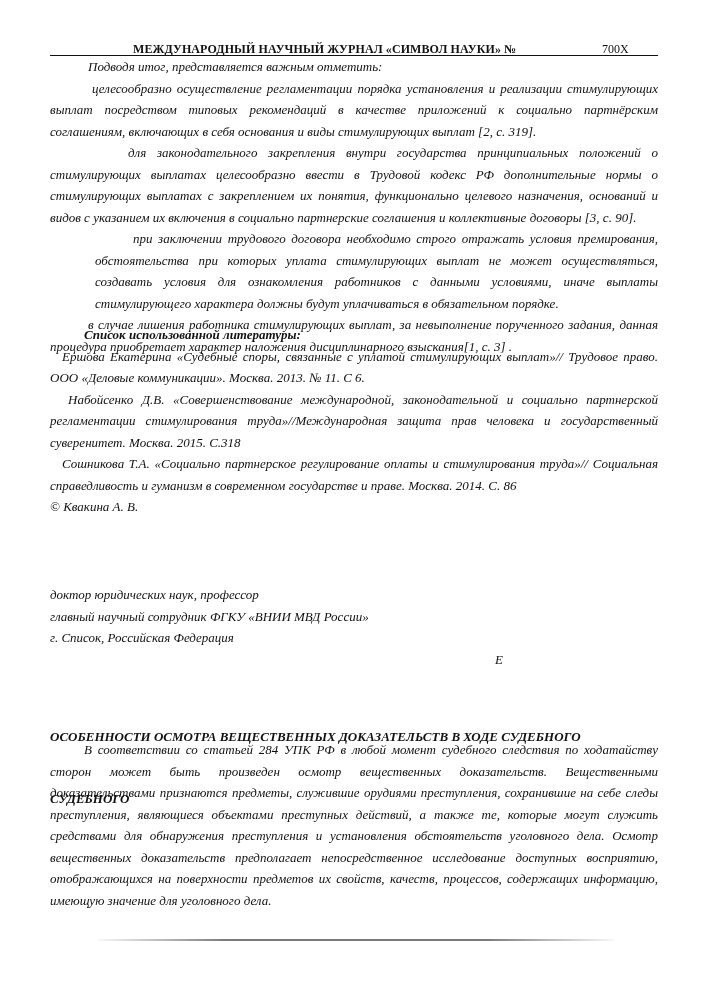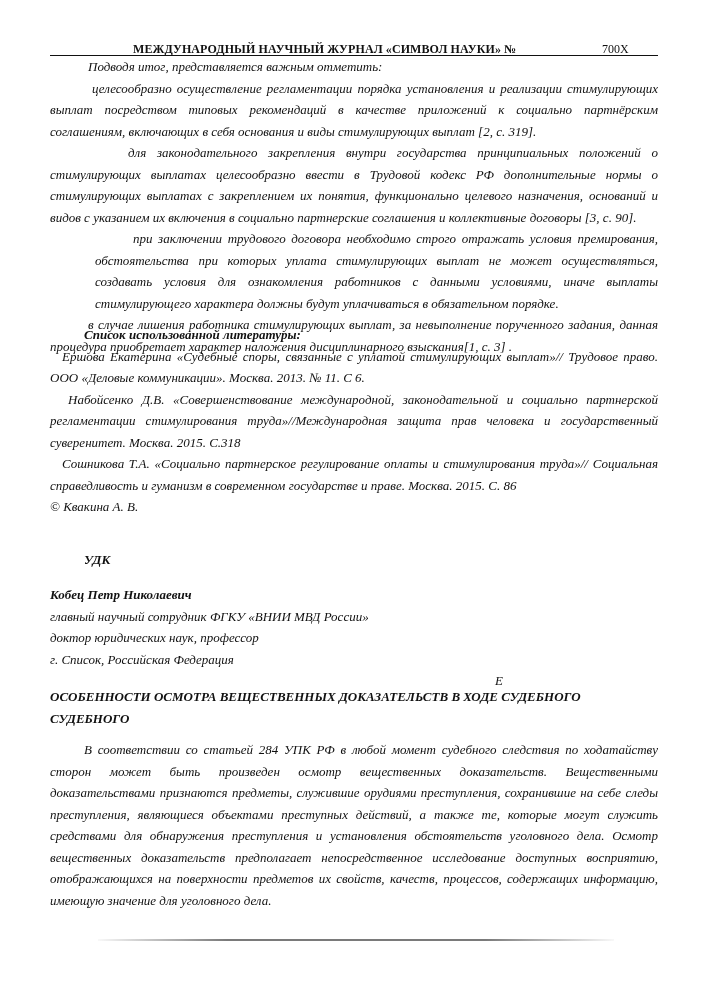--- a/index.html
+++ b/index.html
@@ -13,21 +13,21 @@
   .body-text { position: absolute; left: 50px; width: 608px; font-size: 13px; line-height: 21.5px; font-style: italic; }
   .p { margin: 0; text-align: justify; text-align-last: left; }
   .ind1 { text-indent: 38px; }
   .ind2 { text-indent: 42px; }
   .ind3 { text-indent: 52px; }
   .ind4 { text-indent: 38px; }
   .ref-ind { text-indent: 12px; }
   .ref-ind2 { text-indent: 18px; }
   .ref-ind3 { text-indent: 12px; }
   .right { text-align: right; }
-  .center { text-align: right; }
+  .center { text-align: right; margin-top: 40px; }
   .bold { font-weight: bold; }
   .footer-rule { position: absolute; left: 98px; top: 939px; width: 516px; height: 2px;
     background: linear-gradient(to right, rgba(120,120,120,0.05), #7a7a7a 25%, #7a7a7a 75%, rgba(120,120,120,0.05)); }
 </style>
 </head>
 <body>
 
 <div class="page">
 
   <div class="header">
@@ -40,32 +40,28 @@
     <p class="p ind2">целесообразно осуществление регламентации порядка установления и реализации стимулирующих выплат посредством типовых рекомендаций в качестве приложений к социально партнёрским соглашениям, включающих в себя основания и виды стимулирующих выплат [2, с. 319].</p>
     <p class="p ind3" style="text-indent:78px;">для законодательного закрепления внутри государства принципиальных положений о стимулирующих выплатах целесообразно ввести в Трудовой кодекс РФ дополнительные нормы о стимулирующих выплатах с закреплением их понятия, функционально целевого назначения, оснований и видов с указанием их включения в социально партнерские соглашения и коллективные договоры [3, с. 90].</p>
     <p class="p ind3" style="text-indent:38px;margin-left:45px;">при заключении трудового договора необходимо строго отражать условия премирования, обстоятельства при которых уплата стимулирующих выплат не может осуществляться, создавать условия для ознакомления работников с данными условиями, иначе выплаты стимулирующего характера должны будут уплачиваться в обязательном порядке.</p>
     <p class="p ind4">в случае лишения работника стимулирующих выплат, за невыполнение  порученного задания, данная процедура приобретает характер наложения дисциплинарного взыскания[1, с. 3] .</p>
   </div>
 
   <div class="body-text" style="top:324px;">
     <p class="p bold" style="text-indent:34px;">Список использованной литературы:</p>
     <p class="p ref-ind">Ершова Екатерина «Судебные споры, связанные с уплатой стимулирующих выплат»// Трудовое право. ООО «Деловые коммуникации». Москва. 2013. № 11. С 6.</p>
     <p class="p ref-ind2">Набойсенко Д.В. «Совершенствование международной, законодательной и социально партнерской регламентации стимулирования труда»//Международная защита прав человека и государственный суверенитет. Москва. 2015. С.318</p>
-    <p class="p ref-ind3">Сошникова Т.А. «Социально партнерское регулирование оплаты и стимулирования труда»// Социальная справедливость и гуманизм в современном государстве и праве. Москва.  2015. С. 86</p>
+    <p class="p ref-ind3">Сошникова Т.А. «Социально партнерское регулирование оплаты и стимулирования труда»// Социальная справедливость и гуманизм в современном государстве и праве. Москва.  2014. С. 86</p>
     <p class="p right" style="padding-right:34px;">© Квакина А. В.</p>
   </div>
 
-  <div class="body-text" style="top:549px;">
-    <p class="p bold" style="text-indent:34px;">УДК</p>
-  </div>
 
   <div class="body-text" style="top:584px;">
-    <p class="p right bold">Кобец Петр Николаевич</p>
+    <p class="p right">доктор юридических наук, профессор</p>
     <p class="p right">главный научный сотрудник ФГКУ «ВНИИ МВД России»</p>
-    <p class="p right">доктор юридических наук, профессор</p>
     <p class="p right">г. Список, Российская Федерация</p>
     <p class="p" style="padding-left:445px;">E</p>
   </div>
 
   <div class="body-text" style="top:686px;">
     <p class="p center bold">ОСОБЕННОСТИ ОСМОТРА ВЕЩЕСТВЕННЫХ ДОКАЗАТЕЛЬСТВ В ХОДЕ СУДЕБНОГО</p>
     <p class="p center bold">СУДЕБНОГО</p>
   </div>
 
   <div class="body-text" style="top:739px;">

